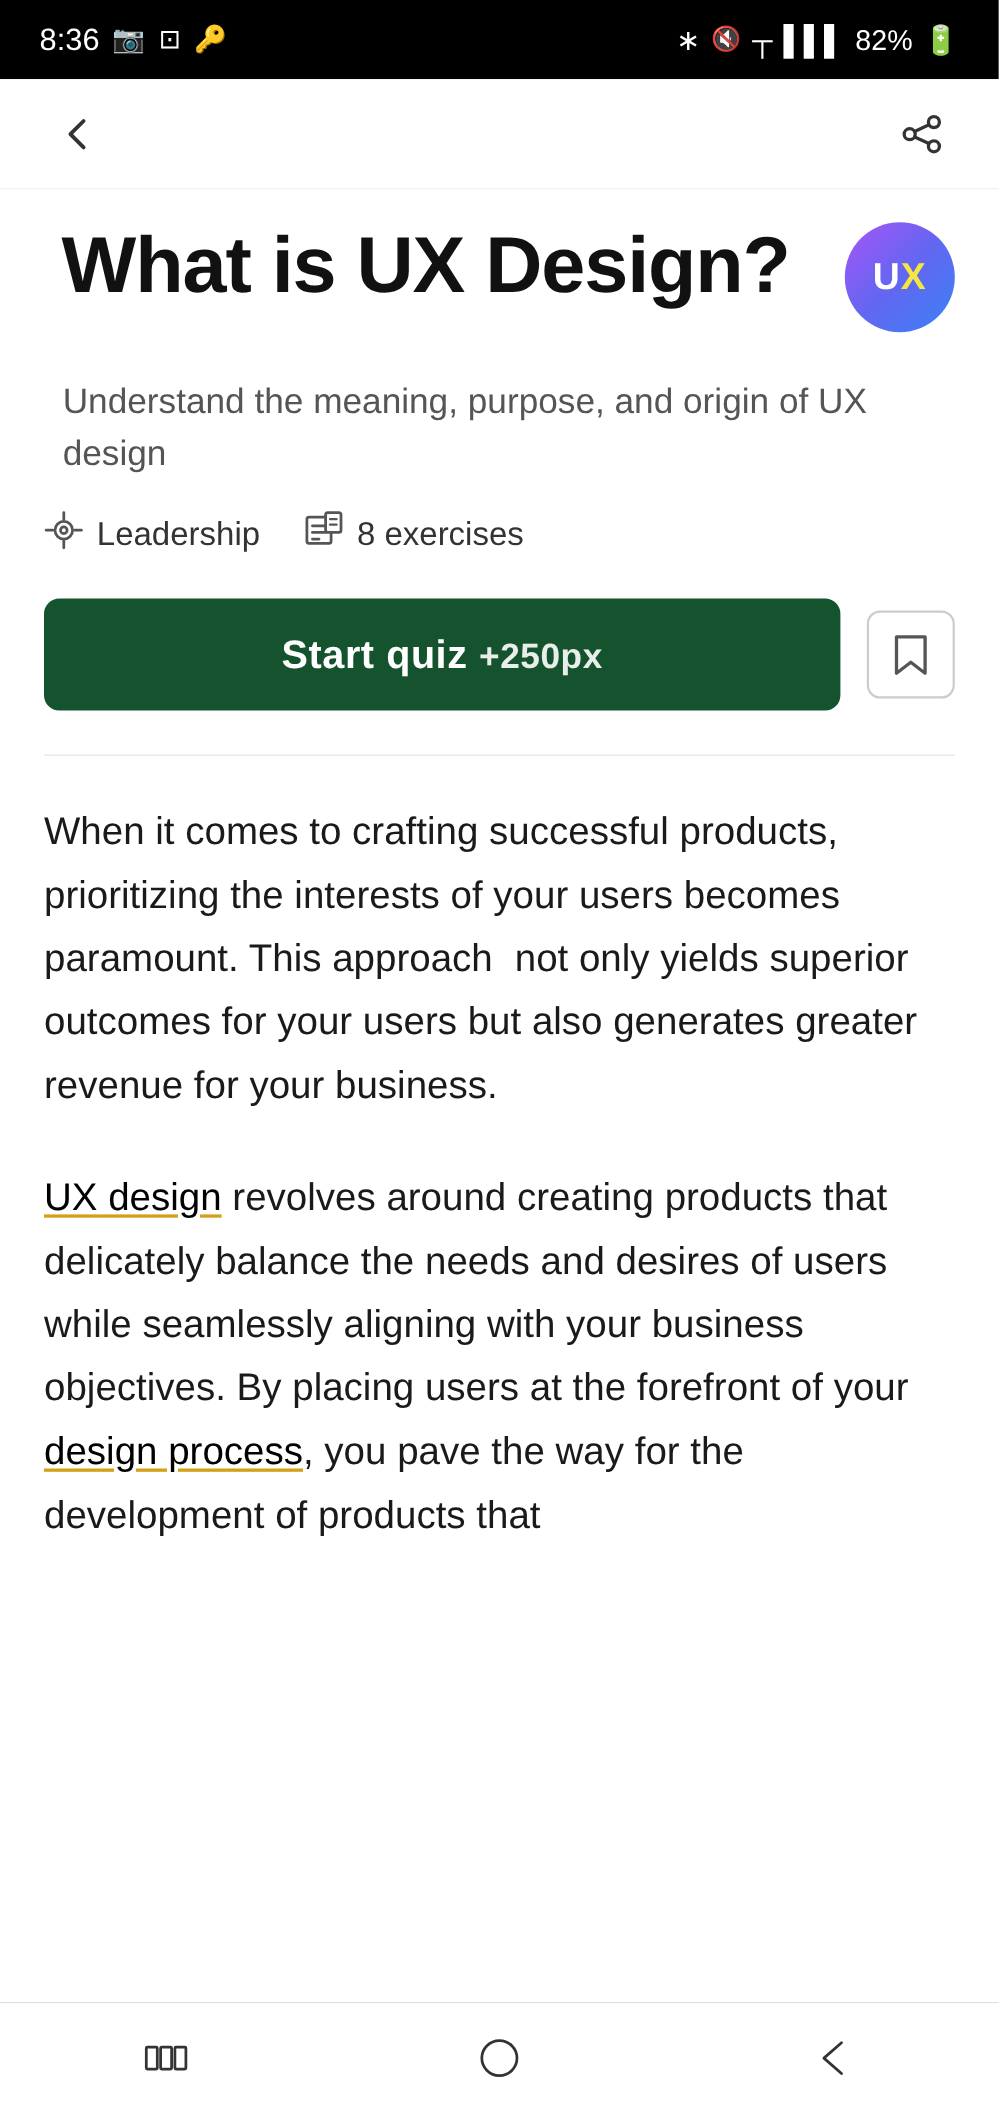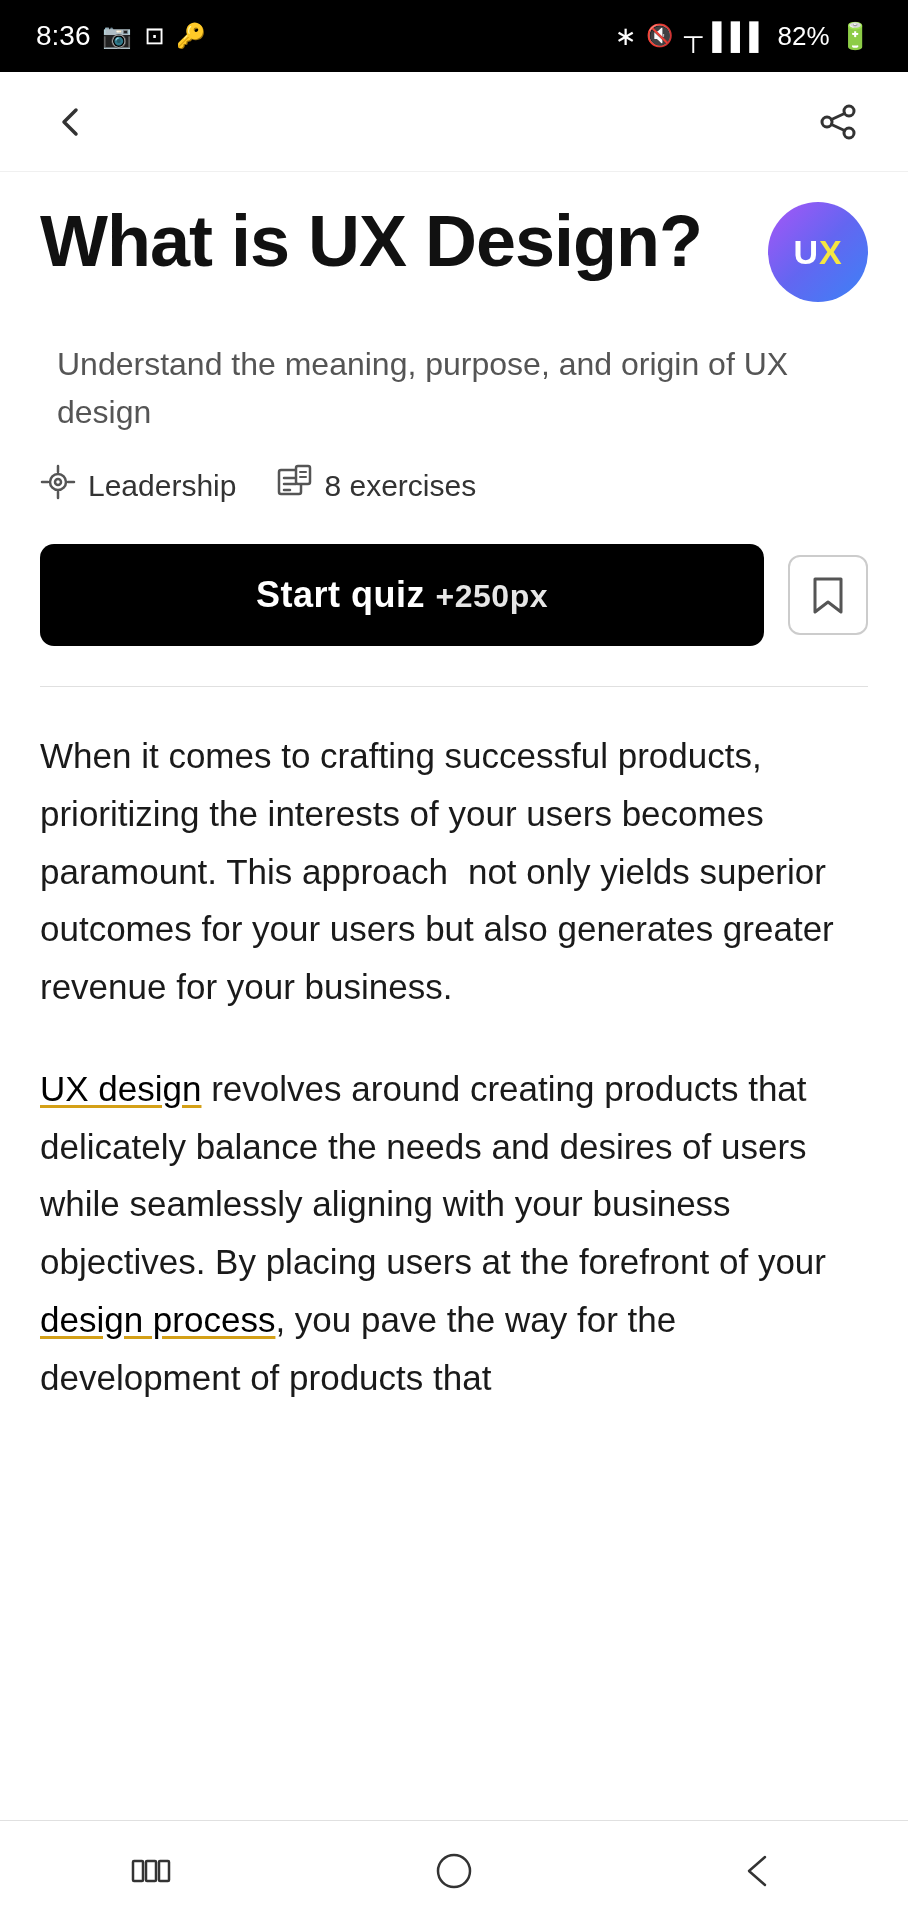--- a/index.html
+++ b/index.html
@@ -76,20 +76,21 @@
     
     .title-section {
       padding-top: 30px;
       padding-bottom: 20px;
       display: flex;
       align-items: flex-start;
       justify-content: space-between;
     }
     .title-text-block {
       flex: 1;
+      margin-left: 16px;
     }
     .main-title {
       font-size: 72px;
       font-weight: 900;
       color: #111;
       line-height: 1.1;
       letter-spacing: -1px;
     }
 
     
@@ -123,21 +124,21 @@
 
     
     .quiz-row {
       display: flex;
       align-items: center;
       gap: 24px;
       margin-bottom: 40px;
     }
     .start-quiz-btn {
       flex: 1;
-      background: #000000;
+      background: #14532d;
       color: #fff;
       font-size: 36px;
       font-weight: 700;
       border: none;
       border-radius: 14px;
       padding: 30px 0;
       cursor: pointer;
       text-align: center;
       letter-spacing: 0.5px;
     }

